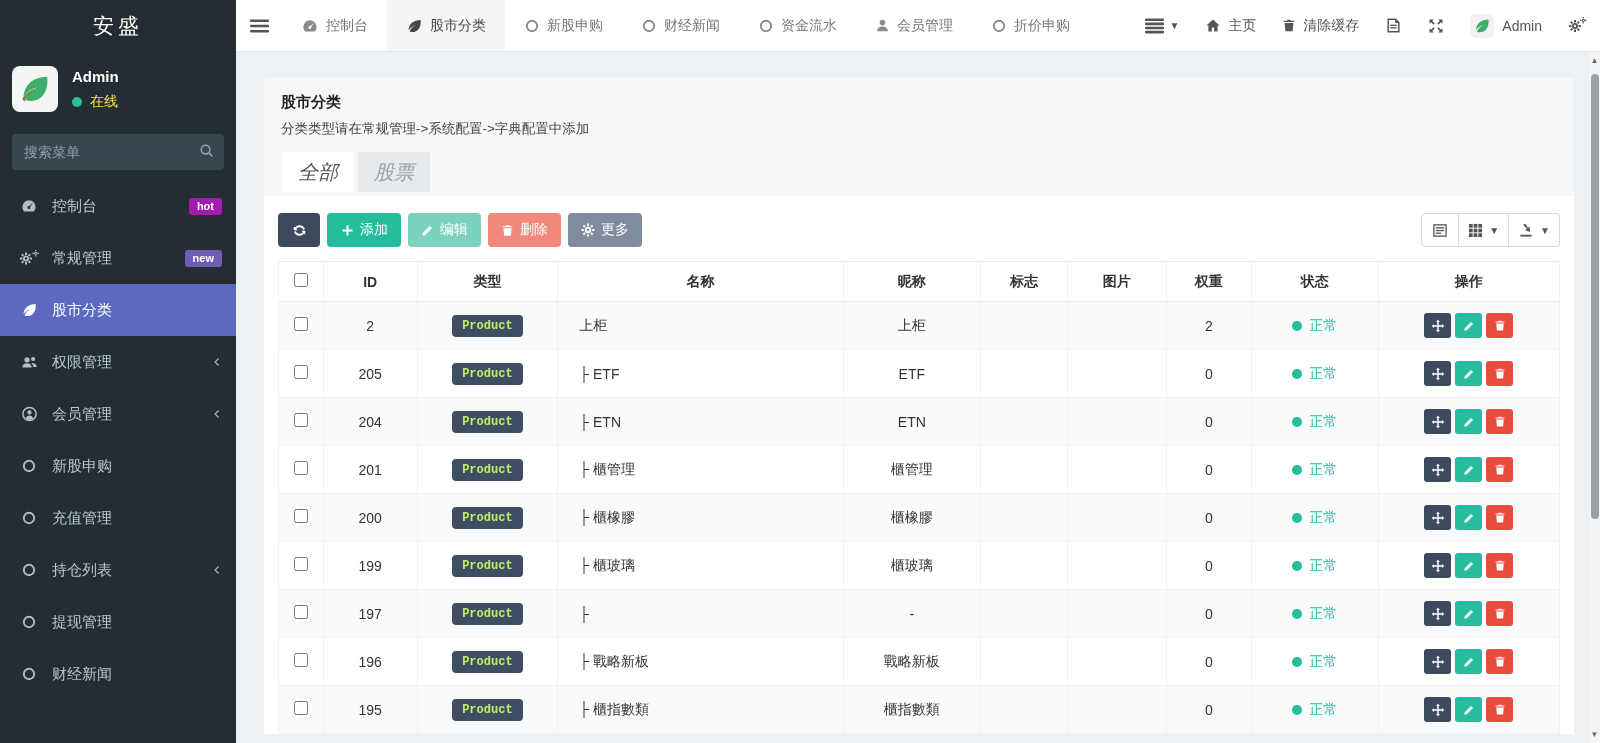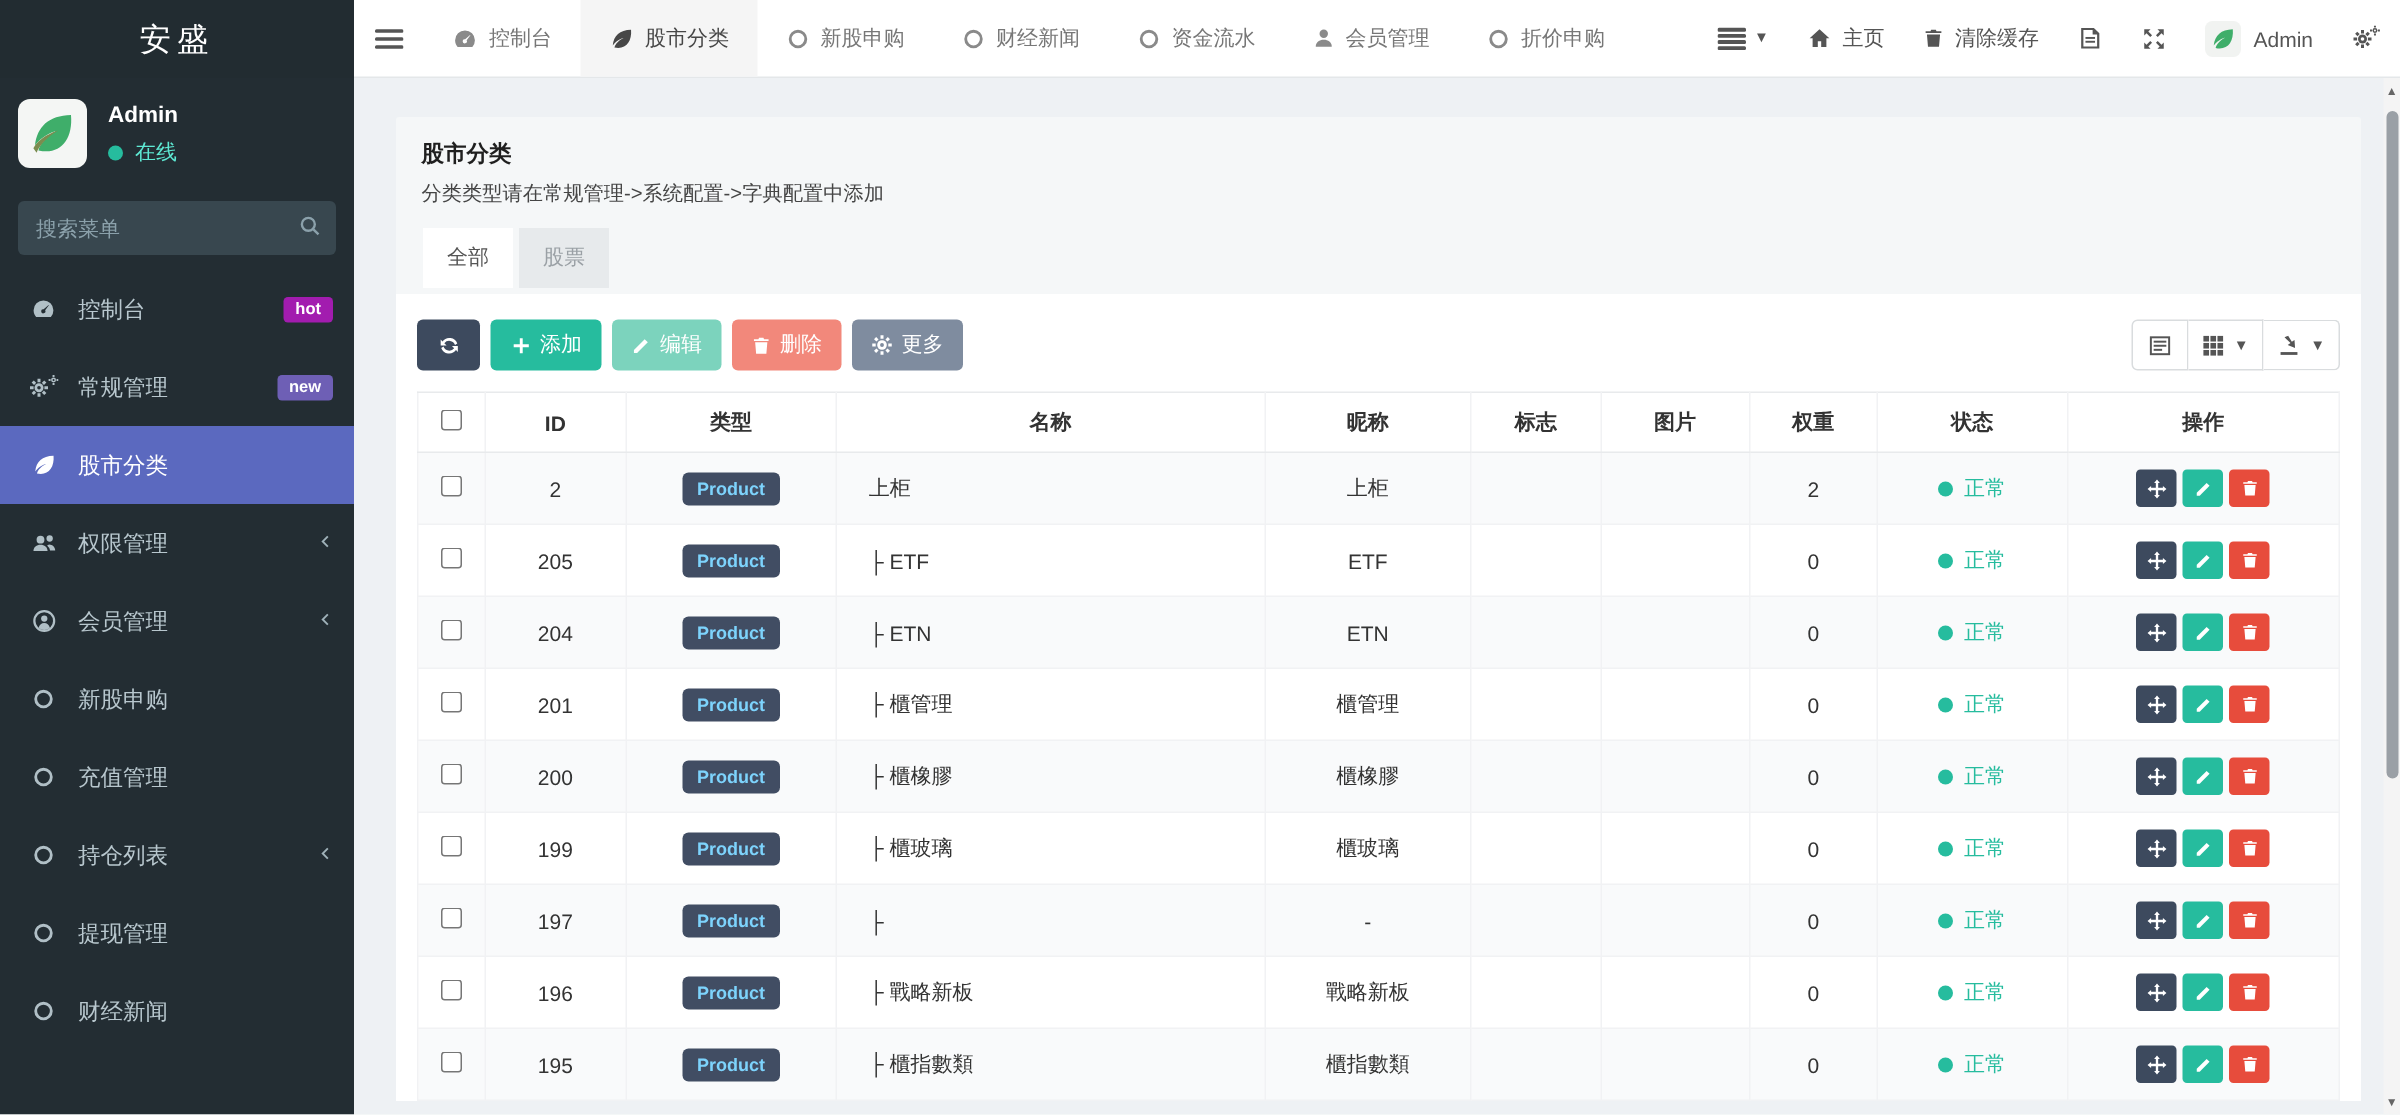--- a/index.html
+++ b/index.html
@@ -13,21 +13,21 @@
 
   
   .sidebar { width:236px; height:743px; background:#232d33; flex:0 0 236px; color:#b8c7ce; overflow:hidden; }
   .brand { height:52px; display:flex; align-items:center; justify-content:center;
            color:#fff; font-size:21px; letter-spacing:4px; font-weight:500; background:#222c31; }
   .user-panel { display:flex; padding:14px 12px 10px 12px; align-items:flex-start; }
   .user-avatar { width:46px; height:46px; border-radius:8px; background:#f4f6f4; overflow:hidden;
                  display:flex; align-items:center; justify-content:center; }
   .user-meta { margin-left:14px; padding-top:2px; }
   .user-name { color:#fff; font-weight:bold; font-size:15px; }
-  .user-status { margin-top:8px; display:flex; align-items:center; color:#5eead4; font-size:14px; }
+  .user-status { margin-top:8px; display:flex; align-items:center; color:#fde047; font-size:14px; }
   .dot { width:10px; height:10px; border-radius:50%; background:#26bc9e; margin-right:8px; }
   .sidebar-search { margin:12px 12px 6px 12px; position:relative; }
   .sidebar-search input { width:100%; height:36px; background:#38474f; border:0; border-radius:4px;
         color:#cfd8dc; font-size:14px; padding:0 34px 0 12px; outline:none; font-family:inherit; }
   .sidebar-search input::placeholder { color:#8ba1ab; }
   .sidebar-search .ico { position:absolute; right:10px; top:9px; color:#8ba1ab; }
   .menu { margin-top:10px; list-style:none; }
   .menu li { height:52px; display:flex; align-items:center; padding:0 14px 0 18px;
              font-size:15px; cursor:pointer; position:relative; }
   .menu li .mi-icon { width:22px; margin-right:12px; color:#b0bfc6; }
@@ -55,21 +55,21 @@
                 display:flex; align-items:center; justify-content:center; margin-right:8px; }
 
   
   .content { flex:1; background:#eef1f4; padding:26px 26px 0 28px; overflow:hidden; }
   .panel { background:#f5f7f8; border-radius:2px; }
   .panel-heading { padding:15px 20px 4px 17px; }
   .panel-title { font-size:15px; font-weight:bold; color:#1f1f1f; }
   .panel-sub { margin-top:8px; font-size:13.5px; color:#454545; }
   .panel-tabs { display:flex; margin-top:14px; padding-left:1px; }
   .ptab { min-width:47px; padding:0 16px; height:40px; display:flex; align-items:center; justify-content:center;
-          font-size:14px; color:#9aa0a5; background:#e7eaec; cursor:pointer; margin-right:4px; }
+          font-size:20px; color:#9aa0a5; background:#e7eaec; cursor:pointer; margin-right:4px;font-style:italic; }
   .ptab.active { background:#fff; color:#555; }
   .panel-body { background:#fff; padding:17px 14px 0 14px; }
 
   .toolbar { display:flex; align-items:center; }
   .btn { border:0; border-radius:4px; height:34px; display:inline-flex; align-items:center;
          color:#fff; font-size:14px; padding:0 13px; margin-right:7px; cursor:pointer; font-family:inherit; }
   .btn .ico { margin-right:6px; }
   .btn-refresh { background:#3d4a5e; width:42px; justify-content:center; padding:0; }
   .btn-refresh .ico { margin:0; }
   .btn-add { background:#26bc9e;padding-left:14px; }
@@ -88,22 +88,22 @@
   table { border-collapse:collapse; width:100%; margin-top:14px; table-layout:fixed; }
   th, td { border:1px solid #f1f2f4; font-size:14px; }
   thead th { height:40px; font-weight:bold; color:#333; background:#fff; border-top-color:#e8eaec; border-bottom-color:#e8eaec; }
   tbody td { height:48px; text-align:center; color:#333; }
   tbody tr:nth-child(odd) td { background:#f9fafb; }
   col.c-check { width:44px; } col.c-id { width:92px; } col.c-type { width:138px; }
   col.c-name { width:280px; } col.c-nick { width:135px; } col.c-flag { width:85px; }
   col.c-img { width:97px; } col.c-weight { width:84px; } col.c-status { width:124px; }
   col.c-ops { width:178px; }
   td.t-name { text-align:left; padding-left:21px; }
-  .type-badge { display:inline-block; background:#414d63; color:#7dd3fc; font-weight:bold;
-                font-size:12px; border-radius:4px; padding:4px 10px; }
+  .type-badge { display:inline-block; background:#414d63; color:#bef264; font-weight:bold;
+                font-size:12px; border-radius:4px; padding:4px 10px;font-family:Liberation Mono, monospace; }
   .status { color:#26bc9e; display:inline-flex; align-items:center; }
   .status .dot { margin-right:7px; }
   input[type="checkbox"] { width:14px; height:14px; accent-color:#fff; cursor:pointer; }
   .ops { display:inline-flex; }
   .op { width:27px; height:25px; border:0; border-radius:3px; margin:0 2px; color:#fff;
         display:inline-flex; align-items:center; justify-content:center; cursor:pointer; }
   .op-move { background:#3d4a5e; }
   .op-edit { background:#26bc9e; }
   .op-del  { background:#e74c3c; }
 

